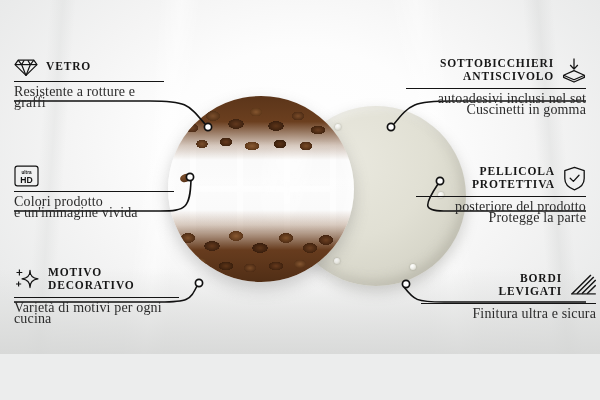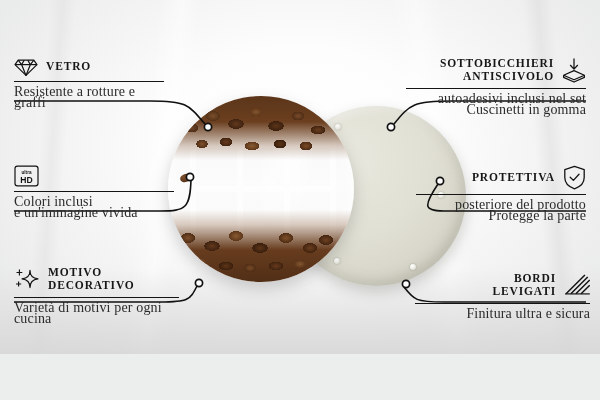--- a/index.html
+++ b/index.html
@@ -187,21 +187,21 @@
   <div class="feat left" style="left:14px;top:165px;width:160px;">
     <div class="hdrow">
       <svg class="ico" width="25" height="22" viewBox="0 0 25 22">
         <rect x="1" y="1.2" width="23" height="19.6" rx="2.4" ry="2.4" fill="none" stroke="currentColor" stroke-width="1.2"></rect>
         <text x="12.5" y="9.1" text-anchor="middle" font-family="Liberation Sans, sans-serif" font-size="4.6" font-weight="bold" fill="currentColor">ultra</text>
         <text x="12.5" y="18" text-anchor="middle" font-family="Liberation Sans, sans-serif" font-size="8.6" font-weight="bold" fill="currentColor">HD</text>
       </svg>
     </div>
     <div class="rule"></div>
     <div class="sub">
-      <div>Colori inclusi</div>
+      <div>Colori prodotto</div>
       <div>e un'immagine vivida</div>
     </div>
   </div>
 
   <div class="feat left" style="left:14px;top:266px;width:165px;">
     <div class="hdrow">
       <svg class="ico" width="26" height="22" viewBox="0 0 26 22">
         <g fill="none" stroke="currentColor" stroke-width="1.15" stroke-linejoin="round">
           <path d="M16,2.2 C16,7.4 19.2,10.4 24,10.9 C19.2,11.4 16,14.4 16,19.6 C16,14.4 12.8,11.4 8,10.9 C12.8,10.4 16,7.4 16,2.2 Z"></path>
           <path d="M5.4,1.6 L5.4,7.4 M2.5,4.5 L8.3,4.5"></path>
@@ -234,37 +234,38 @@
     <div class="rule"></div>
     <div class="sub">
       <div>autoadesivi inclusi nel set</div>
       <div>Cuscinetti in gomma</div>
     </div>
   </div>
 
   <div class="feat right" style="right:14px;top:165px;width:170px;">
     <div class="hdrow">
       <div class="ttl">
+        <div>PELLICOLA</div>
         <div>PROTETTIVA</div>
       </div>
       <svg class="ico" width="23" height="25" viewBox="0 0 23 25">
         <g fill="none" stroke="currentColor" stroke-width="1.3" stroke-linejoin="round" stroke-linecap="round">
           <path d="M11.5,1.4 L21.2,4.6 L21.2,12.6 C21.2,18.2 17.1,22 11.5,23.8 C5.9,22 1.8,18.2 1.8,12.6 L1.8,4.6 Z"></path>
           <path d="M7.2,12.2 L10.4,15.4 L16,9.2"></path>
         </g>
       </svg>
     </div>
     <div class="rule"></div>
     <div class="sub">
       <div>posteriore del prodotto</div>
       <div>Protegge la parte</div>
     </div>
   </div>
 
-  <div class="feat right" style="right:10px;top:272px;width:175px;">
+  <div class="feat right" style="right:4px;top:272px;width:175px;">
     <div class="hdrow">
       <div class="ttl">
         <div>BORDI</div>
         <div>LEVIGATI</div>
       </div>
       <svg class="ico" width="26" height="22" viewBox="0 0 26 22">
         <g stroke="currentColor" stroke-width="1.5" stroke-linecap="square">
           <path d="M2.6,19.2 L20.4,1.6"></path>
           <path d="M7.4,19.2 L23.2,3.6"></path>
           <path d="M12.4,19.2 L25.2,6.6"></path>

